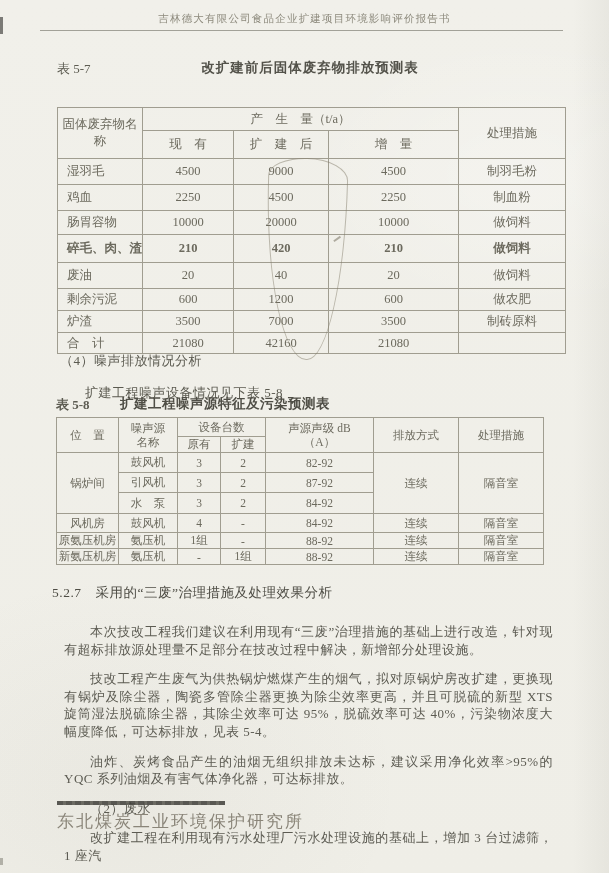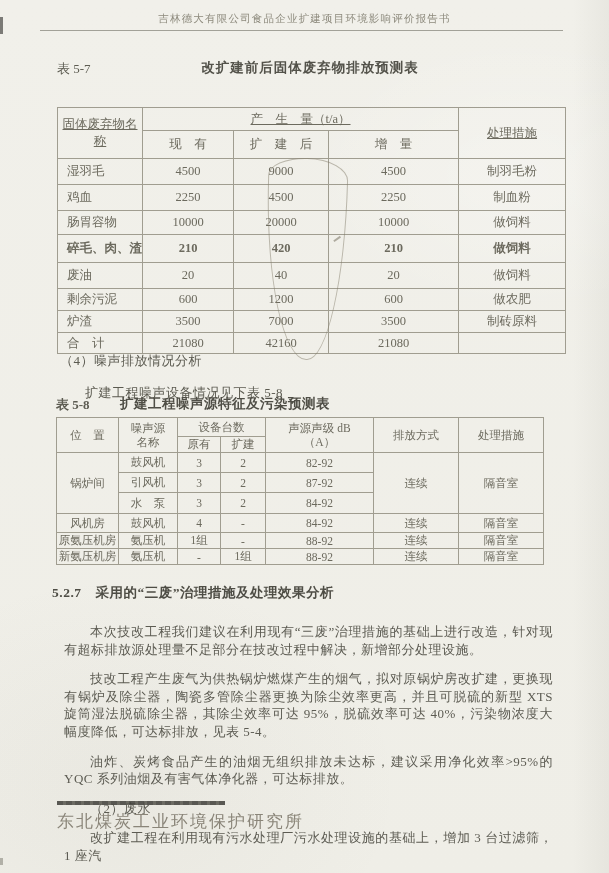--- a/index.html
+++ b/index.html
@@ -46,21 +46,21 @@
   }
   .cap2-label{left:56px;top:396px;font-weight:600;}
   .cap2-title{
     position:absolute;left:120px;top:395px;width:380px;text-align:left;
     font-size:13.5px;font-weight:600;color:#4f4e46;letter-spacing:.5px;
   }
   
   table{border-collapse:collapse;table-layout:fixed;position:absolute;}
   td{border:1px solid #a09d90;text-align:center;vertical-align:middle;padding:0;overflow:hidden;}
   .t57{left:57px;top:107px;width:508px;font-size:12.5px;color:#6c6a5e;}
-  .t57 tr:nth-child(1){height:23px;text-decoration:underline;}
+  .t57 tr:nth-child(1){height:23px;}
   .t57 tr:nth-child(2){height:28px;font-family:Liberation Serif, serif;}
   .t57 tr:nth-child(3){height:26px;}
   .t57 tr:nth-child(4){height:26px;}
   .t57 tr:nth-child(5){height:24px;}
   .t57 tr:nth-child(6){height:28px;font-weight:bold;}
   .t57 tr:nth-child(7){height:26px;}
   .t57 tr:nth-child(8){height:22px;}
   .t57 tr:nth-child(9){height:22px;}
   .t57 tr:nth-child(10){height:21px;}
   .t57 .lft{text-align:left;padding-left:9px;}
@@ -71,21 +71,21 @@
   .t58 tr:nth-child(4){height:20px;}
   .t58 tr:nth-child(5){height:21px;}
   .t58 tr:nth-child(6){height:19px;}
   .t58 tr:nth-child(7){height:16px;}
   .t58 tr:nth-child(8){height:15px;}
   .twoline span{display:block;line-height:1.25;}
   
   .sec4-heading{position:absolute;left:60px;top:352px;font-size:13px;color:#5b5a50;letter-spacing:.5px;}
   .sec4-intro{position:absolute;left:85px;top:384px;font-size:13px;color:#5b5a50;letter-spacing:.5px;text-align:center;}
   .h527{
-    position:absolute;left:52px;top:584px;font-size:13.5px;font-weight:700;
+    position:absolute;left:52px;top:584px;font-size:13.5px;font-weight:400;
     color:#4e4d45;letter-spacing:.5px;
   }
   .bodytext{
     position:absolute;left:52px;top:611px;width:513px;
     font-size:13px;line-height:17.6px;color:#5c5b52;letter-spacing:.5px;
     text-align:justify;
   }
   .bodytext p{margin:12px;text-indent:2em;}
   
   .footer-line{

